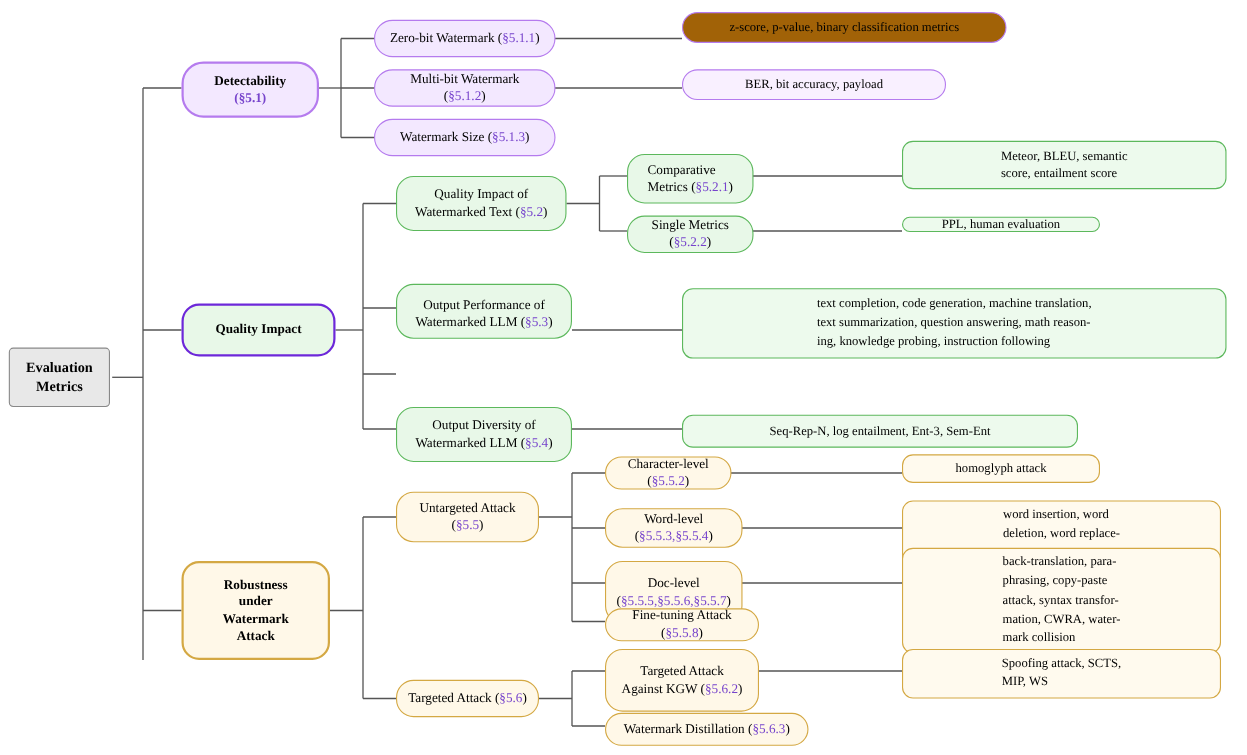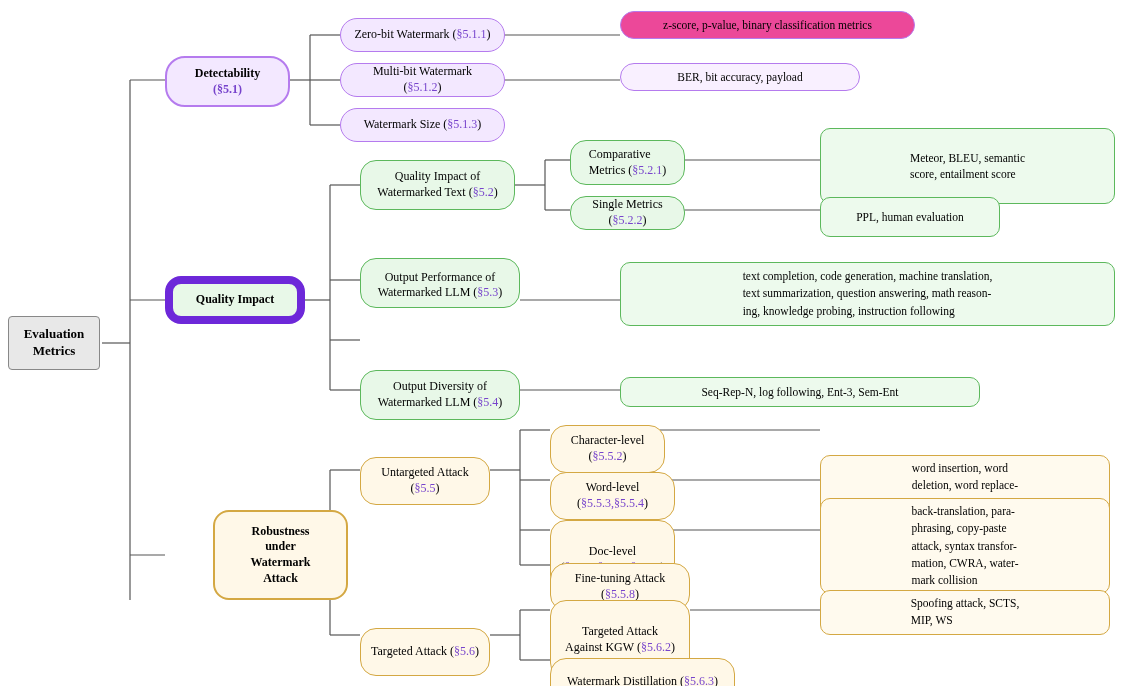--- a/index.html
+++ b/index.html
@@ -66,41 +66,39 @@
 
     .node-green {
       background: #e8f8e8;
       border: 1.5px solid #5cb85c;
       border-radius: 16px;
       padding: 6px 10px;
     }
 
     .node-green-bold {
       background: #e8f8e8;
-      border: 8px solid #6d28d9;
+      border: 2px solid #6d28d9;
       border-radius: 16px;
       font-weight: bold;
       padding: 8px 12px;
     }
 
     .node-orange {
       background: #fff8e8;
       border: 1.5px solid #d4a843;
       border-radius: 16px;
-      padding: 23px 10px;
-      margin-top: 10px;
+      padding: 12px 10px;
     }
 
     .node-orange-bold {
       background: #fff8e8;
       border: 2px solid #d4a843;
       border-radius: 16px;
       font-weight: bold;
       padding: 8px 12px;
-      margin-left: 48px;
     }
 
     .node-plain {
       background: #fff;
       border: none;
       padding: 4px 6px;
       text-align: left;
       font-size: 11.5px;
       line-height: 1.4;
     }
@@ -216,21 +214,21 @@
       Multi-bit Watermark (<span class="ref">§5.1.2</span>)
     </span>
   </div>
 
   <div class="node node-purple" style="left:340px; top:108px; width:165px; height:34px;">
     <span>
       Watermark Size (<span class="ref">§5.1.3</span>)
     </span>
   </div>
 
-  <div class="node node-plain" style="left:620px; top:11px; width:295px; min-height:28px; border:1.5px solid #b57bee; border-radius:20px; background:#ec4899; padding:5px 10px; text-align:left;">
+  <div class="node node-plain" style="left:620px; top:11px; width:295px; min-height:28px; border:1.5px solid #b57bee; border-radius:20px; background:#a16207; padding:5px 10px; text-align:left;">
     <span>z-score, p-value, binary classification metrics</span>
   </div>
   <div class="node node-plain" style="left:620px; top:63px; width:240px; height:28px; border:1.5px solid #b57bee; border-radius:20px; background:#f9f0ff; padding:5px 10px; text-align:left;">
     <span>BER, bit accuracy, payload</span>
   </div>
 
   <div class="node node-green" style="left:360px; top:160px; width:155px; min-height:50px; text-align:center;">
     <span>
       Quality Impact of<br>Watermarked Text (<span class="ref">§5.2</span>)
     </span>
@@ -252,34 +250,34 @@
     <span>
       Comparative<br>Metrics (<span class="ref">§5.2.1</span>)
     </span>
   </div>
   <div class="node node-green" style="left:570px; top:196px; width:115px; height:34px; text-align:center;">
     <span>
       Single Metrics (<span class="ref">§5.2.2</span>)
     </span>
   </div>
 
-  <div class="node node-plain" style="left:820px; top:128px; width:295px; min-height:44px; border:1.5px solid #5cb85c; border-radius:10px; background:#edfaed; padding:21px 8px; text-align:left;">
+  <div class="node node-plain" style="left:820px; top:128px; width:295px; min-height:44px; border:1.5px solid #5cb85c; border-radius:10px; background:#edfaed; padding:5px 8px; text-align:left;">
     <span>Meteor, BLEU, semantic<br>score, entailment score</span>
   </div>
 
-  <div class="node node-plain" style="left:820px; top:197px; width:180px; height:40px; border:1.5px solid #5cb85c; border-radius:10px; background:#edfaed; padding:5px 8px; text-align:left;">
+  <div class="node node-plain" style="left:820px; top:197px; width:180px; height:14px; border:1.5px solid #5cb85c; border-radius:10px; background:#edfaed; padding:5px 8px; text-align:left;">
     <span>PPL, human evaluation</span>
   </div>
 
   <div class="node node-plain" style="left:620px; top:262px; width:495px; min-height:58px; border:1.5px solid #5cb85c; border-radius:10px; background:#edfaed; padding:5px 8px; text-align:left; line-height:1.5;">
     <span>text completion, code generation, machine translation,<br>text summarization, question answering, math reason-<br>ing, knowledge probing, instruction following</span>
   </div>
 
   <div class="node node-plain" style="left:620px; top:377px; width:360px; height:30px; border:1.5px solid #5cb85c; border-radius:10px; background:#edfaed; padding:5px 8px; text-align:left;">
-    <span>Seq-Rep-N, log following, Ent-3, Sem-Ent</span>
+    <span>Seq-Rep-N, log entailment, Ent-3, Sem-Ent</span>
   </div>
 
   <div class="node node-orange" style="left:360px; top:447px; width:130px; height:46px;">
     <span>
       Untargeted Attack (<span class="ref">§5.5</span>)
     </span>
   </div>
 
   <div class="node node-orange" style="left:360px; top:618px; width:130px; height:34px;">
     <span>
@@ -304,20 +302,23 @@
       Doc-level<br>(<span class="ref">§5.5.5,§5.5.6,§5.5.7</span>)
     </span>
   </div>
 
   <div class="node node-orange" style="left:550px; top:553px; width:140px; height:30px;">
     <span>
       Fine-tuning Attack (<span class="ref">§5.5.8</span>)
     </span>
   </div>
 
+  <div class="node node-plain" style="left:820px; top:413px; width:180px; height:26px; border:1.5px solid #d4a843; border-radius:10px; background:#fffaee; padding:4px 8px; text-align:left;">
+    <span>homoglyph attack</span>
+  </div>
 
   <div class="node node-plain" style="left:820px; top:455px; width:290px; min-height:52px; border:1.5px solid #d4a843; border-radius:10px; background:#fffaee; padding:4px 8px; text-align:left; line-height:1.5;">
     <span>word insertion, word<br>deletion, word replace-<br>ment, emoji attack</span>
   </div>
 
   <div class="node node-plain" style="left:820px; top:498px; width:290px; min-height:72px; border:1.5px solid #d4a843; border-radius:10px; background:#fffaee; padding:4px 8px; text-align:left; line-height:1.5;">
     <span>back-translation, para-<br>phrasing, copy-paste<br>attack, syntax transfor-<br>mation, CWRA, water-<br>mark collision</span>
   </div>
 
   <div class="node node-orange" style="left:550px; top:590px; width:140px; min-height:44px; text-align:center;">

